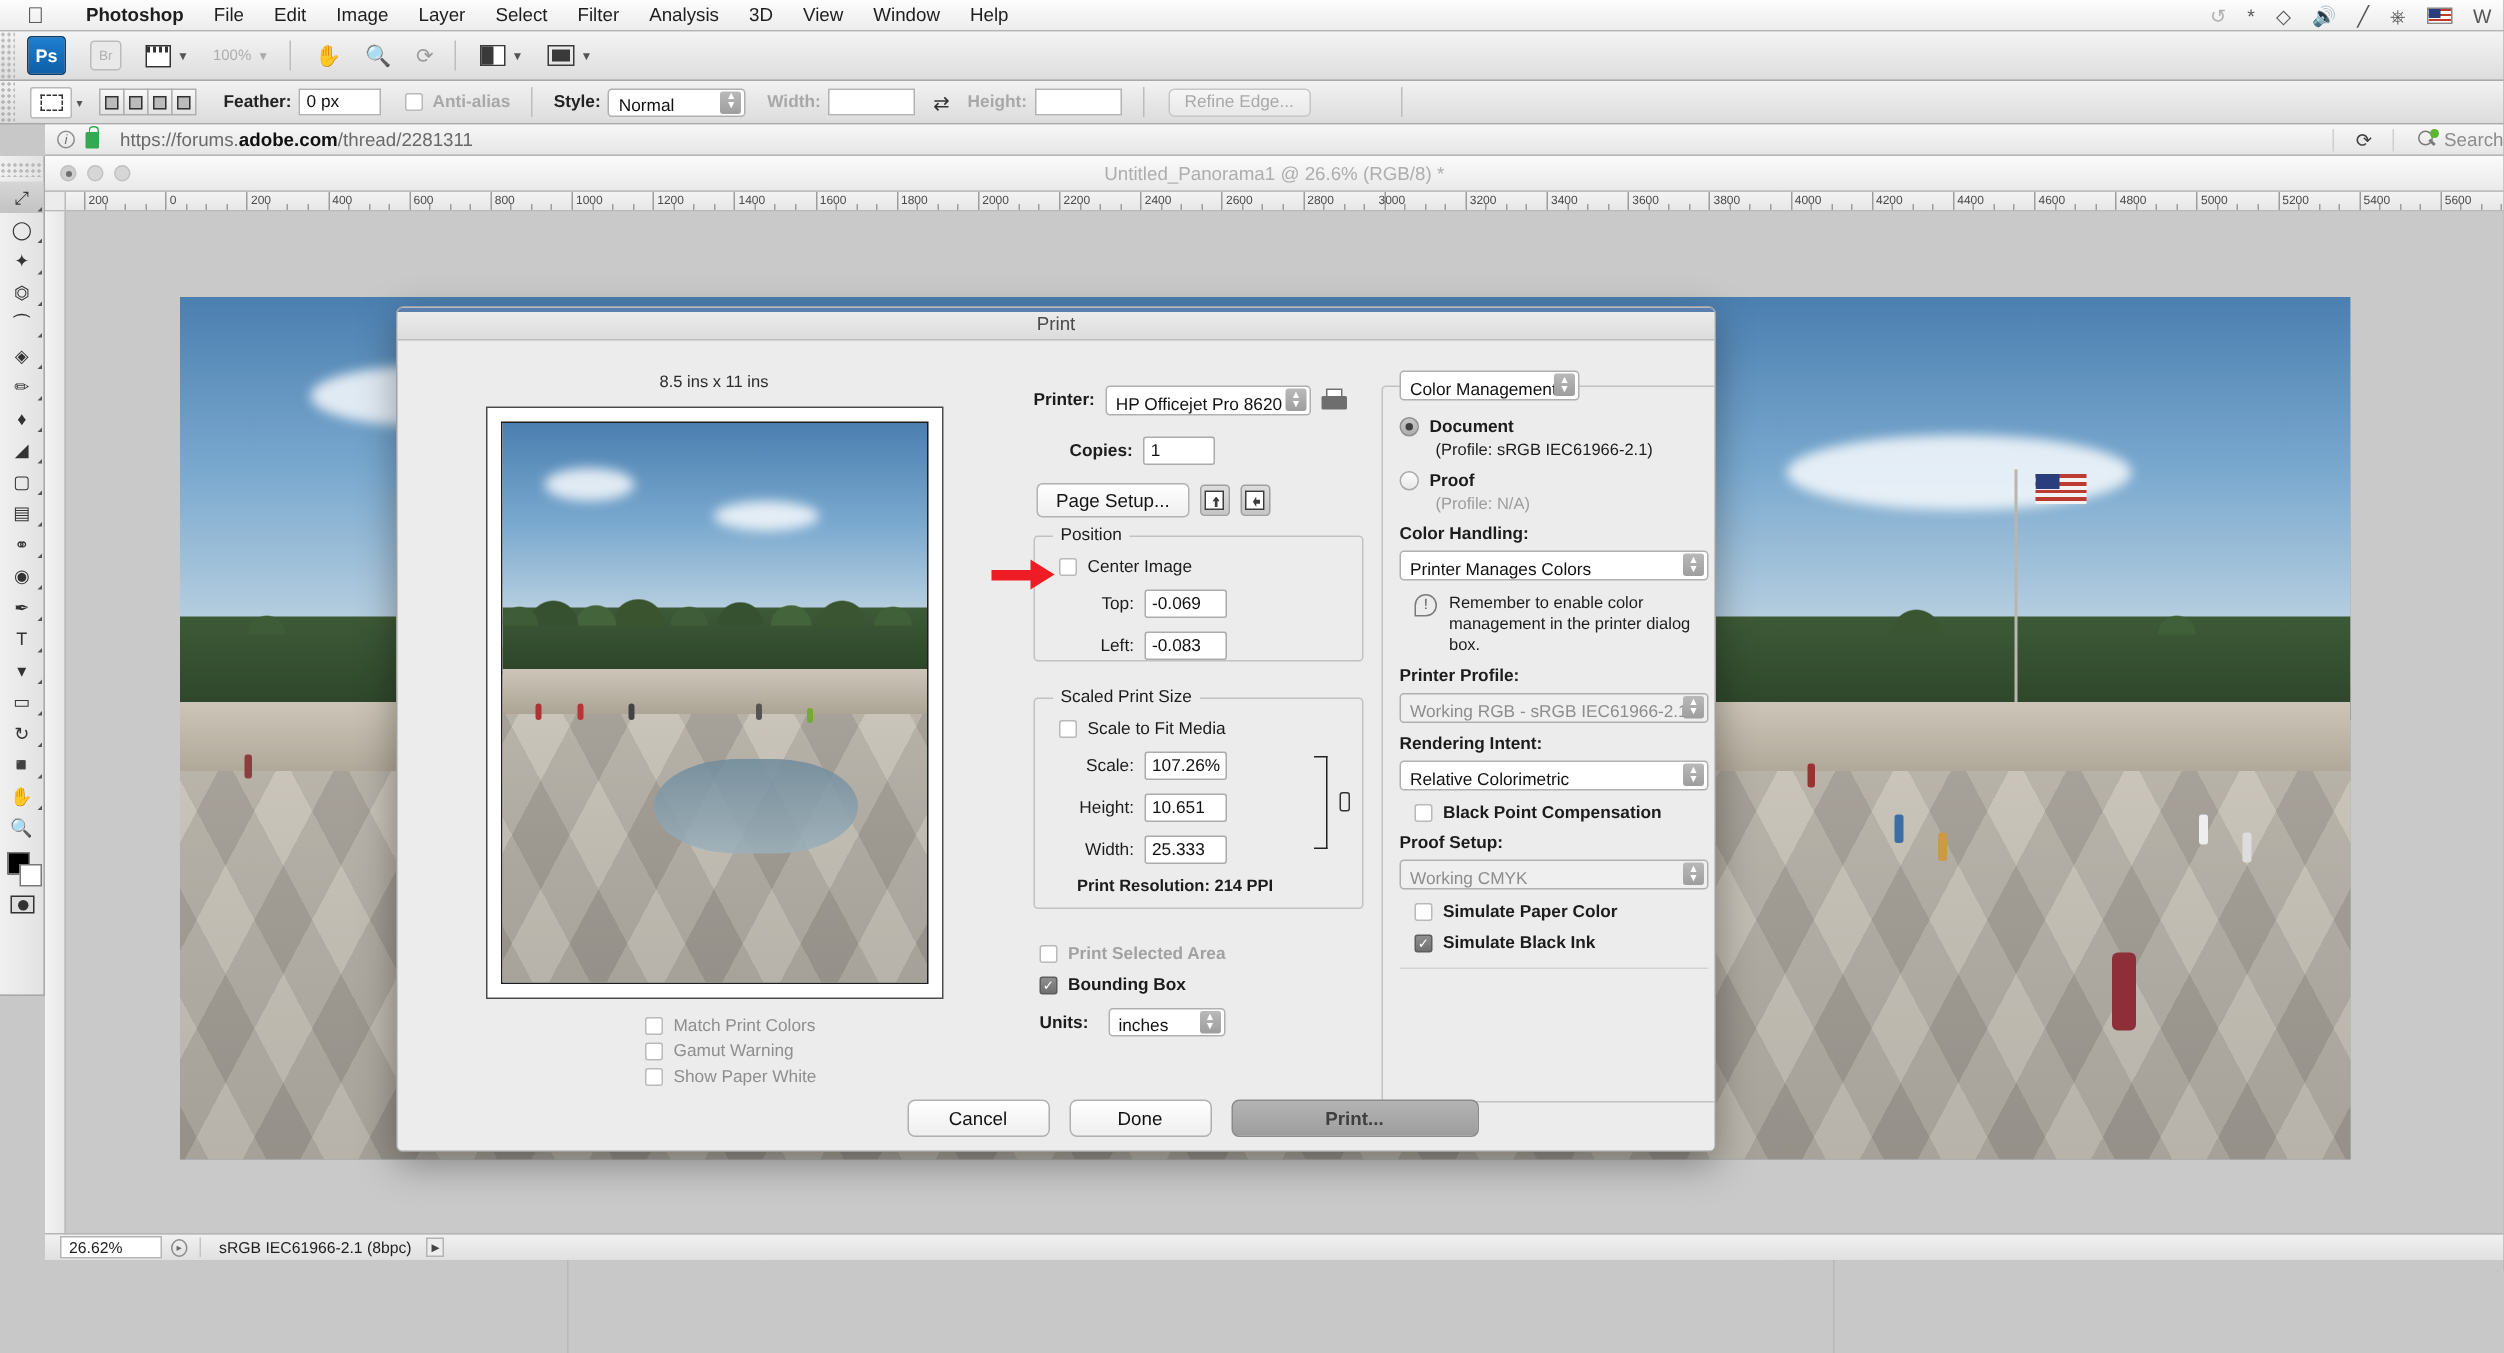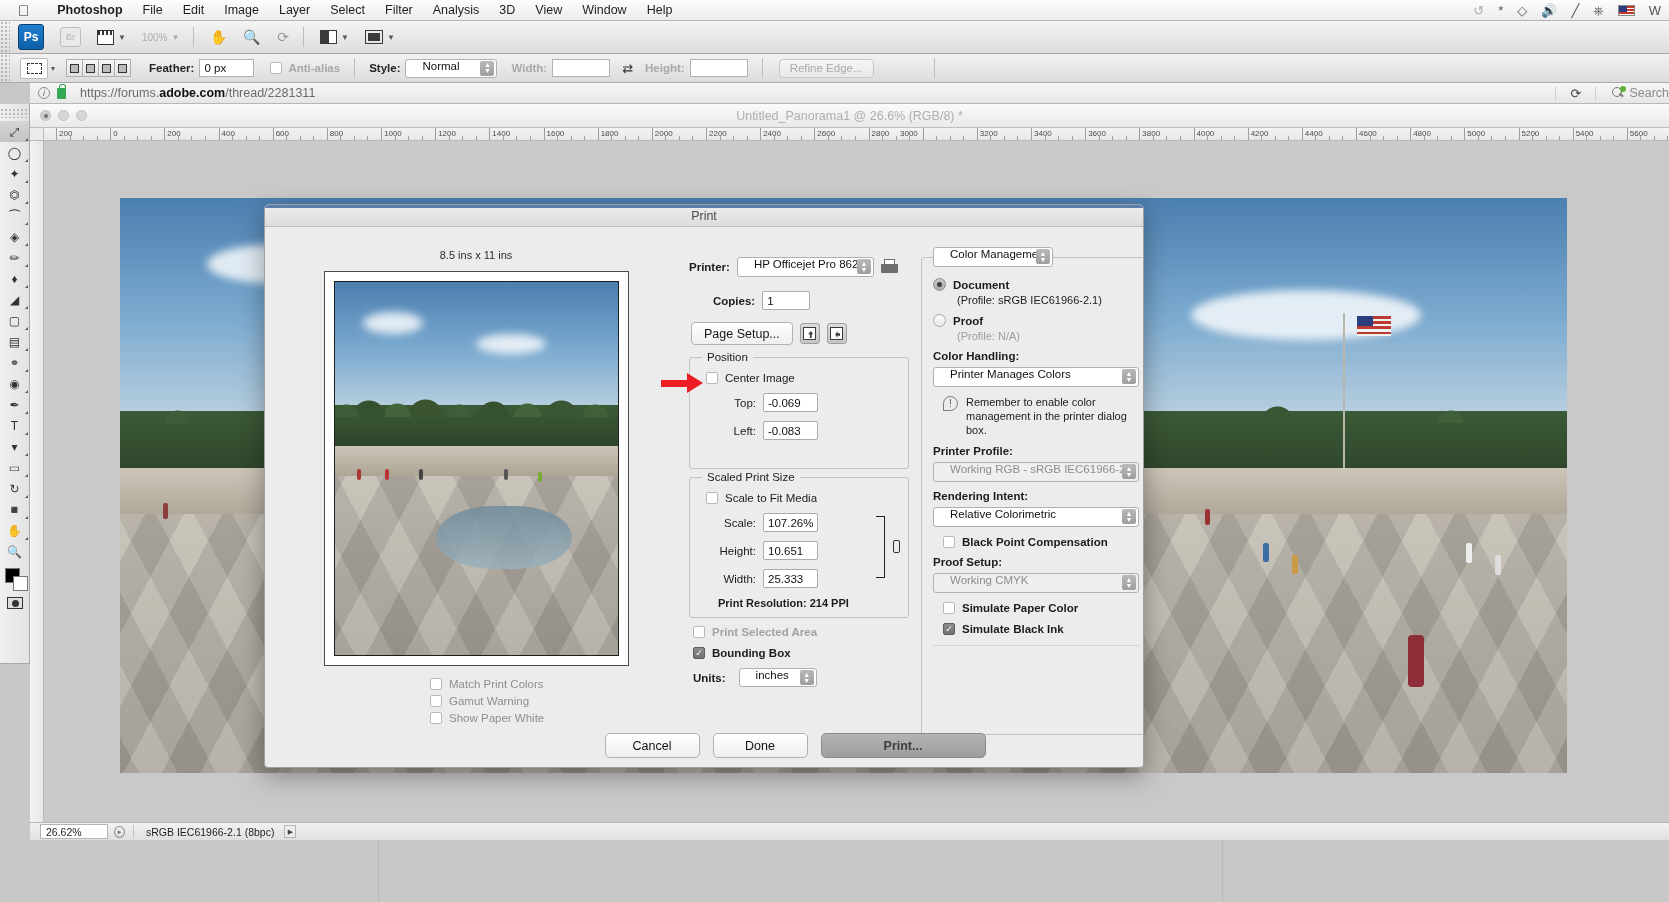--- a/index.html
+++ b/index.html
@@ -82,21 +82,21 @@
   .lbl.dim{ color:#a8a8a8; font-weight:bold;}
   .tfield{ background:#fff; border:1px solid #b2b2b2; height:18px; padding:0 4px;
      font-size:11.5px; color:#111; display:flex;align-items:center;}
   .tfield.empty{ background:#fff; }
   .chk{ width:12px;height:12px;border:1px solid #bdbdbd;background:#f3f3f3;border-radius:2px;
      display:inline-flex;align-items:center;justify-content:center;flex:0 0 auto;}
   .chk.on{ background:linear-gradient(#8f8f8f,#707070); border-color:#5d5d5d; color:#fff;}
   .chk.on:after{ content:"✓"; font-size:9px; line-height:1; color:#fff;}
   .chk.wh{ background:#fff; border-color:#b9b9b9;}
   .selectbox{ background:#fff;border:1px solid #b0b0b0; height:19px; border-radius:3px;
-     display:flex;align-items:flex-start; padding-left:16px; font-size:11.5px; color:#111; position:relative;}
+     display:flex;align-items:flex-end; padding-left:6px; font-size:11.5px; color:#111; position:relative;}
   .selectbox .stepper{
      position:absolute; right:2px; top:1px; width:14px; height:15px; border-radius:2px;
      background:linear-gradient(#b9b9b9,#9e9e9e); color:#fff; font-size:7px;
      display:flex;flex-direction:column;align-items:center;justify-content:center; line-height:6px;}
   .swapicon{ font-size:13px; color:#333; }
   .refbtn{ border:1px solid #c6c6c6; background:linear-gradient(#f6f6f6,#e8e8e8); border-radius:4px;
      height:19px; padding:0 10px; color:#a9a9a9; font-size:11.5px; display:flex;align-items:center;}
 
   
   .browserstrip{
@@ -216,22 +216,22 @@
   .printer-ic .top{position:absolute;left:3px;top:0;width:11px;height:6px;border:1.4px solid #6e6e6e;background:#fff;}
   .btn{ border:1px solid #b2b2b2; border-radius:4px; background:linear-gradient(#ffffff,#efefef);
      font-size:12.5px; color:#151515; height:23px; padding:0 12px; display:inline-flex;
      align-items:center;justify-content:center; cursor:pointer;}
   .sqbtn{ width:20px;height:21px;border:1px solid #9f9f9f;border-radius:3px;
      background:linear-gradient(#dcdcdc,#c6c6c6); display:flex;align-items:center;justify-content:center;}
   .sqbtn .g{ width:13px;height:13px;border:1.3px solid #3c3c3c;background:#fff;position:relative;}
   .sqbtn .g:after{content:"";position:absolute;left:4px;top:3px;width:5px;height:7px;background:#3c3c3c;
      clip-path:polygon(50% 0,100% 45%,68% 45%,68% 100%,32% 100%,32% 45%,0 45%);}
   .sqbtn.alt .g:after{ clip-path:polygon(0 50%,45% 0,45% 32%,100% 32%,100% 68%,45% 68%,45% 100%);}
-  .group{ border:1px solid #c2c2c2; border-radius:3px; padding:14px 10px 28px; position:relative;
-     margin-bottom:8px; background:transparent;}
+  .group{ border:1px solid #c2c2c2; border-radius:3px; padding:14px 10px 0; position:relative;
+     margin-bottom:24px; background:transparent;}
   .group > .gtitle{ position:absolute; left:12px; top:-7px; background:#ececec; padding:0 5px;
      font-size:11.5px; color:#1c1c1c;}
   .gsmall{ display:flex; align-items:center; gap:7px; margin-bottom:9px;}
   .gsmall .gl{ font-size:11.5px; color:#1c1c1c;}
   .rightlbl{ width:56px; text-align:right; font-size:11.5px; color:#1c1c1c; }
   .numf{ width:55px; height:19px; background:#fff; border:1px solid #ababab; border-radius:2px;
      padding-left:4px; font-size:11.5px; color:#111; display:flex; align-items:center;}
   .resline{ font-size:11px; color:#1c1c1c; margin-top:3px; font-weight:bold;}
   .linkbrace{ position:absolute; right:8px; top:38px; width:24px; height:62px; }
   .linkbrace .br{ position:absolute; left:0; top:0; width:9px; height:100%;
@@ -535,21 +535,21 @@
       <div class="tl2" style="left: 773.333px;">2600</div>
       <div class="tick" style="left: 783.875px; height: 5px; top: 8px;"></div>
       <div class="tick" style="left: 797.417px; height: 5px; top: 8px;"></div>
       <div class="tick" style="left: 810.958px; height: 5px; top: 8px;"></div>
       <div class="tick" style="left: 824.5px;"></div>
       <div class="tl2" style="left: 827.5px;">2800</div>
       <div class="tick" style="left: 838.042px; height: 5px; top: 8px;"></div>
       <div class="tick" style="left: 851.583px; height: 5px; top: 8px;"></div>
       <div class="tick" style="left: 865.125px; height: 5px; top: 8px;"></div>
       <div class="tick" style="left: 878.667px;"></div>
-      <div class="tl2" style="left: 856px;">3000</div>
+      <div class="tl2" style="left: 875px;">3000</div>
       <div class="tick" style="left: 892.208px; height: 5px; top: 8px;"></div>
       <div class="tick" style="left: 905.75px; height: 5px; top: 8px;"></div>
       <div class="tick" style="left: 919.292px; height: 5px; top: 8px;"></div>
       <div class="tick" style="left: 932.833px;"></div>
       <div class="tl2" style="left: 935.833px;">3200</div>
       <div class="tick" style="left: 946.375px; height: 5px; top: 8px;"></div>
       <div class="tick" style="left: 959.917px; height: 5px; top: 8px;"></div>
       <div class="tick" style="left: 973.458px; height: 5px; top: 8px;"></div>
       <div class="tick" style="left: 987px;"></div>
       <div class="tl2" style="left: 990px;">3400</div>

